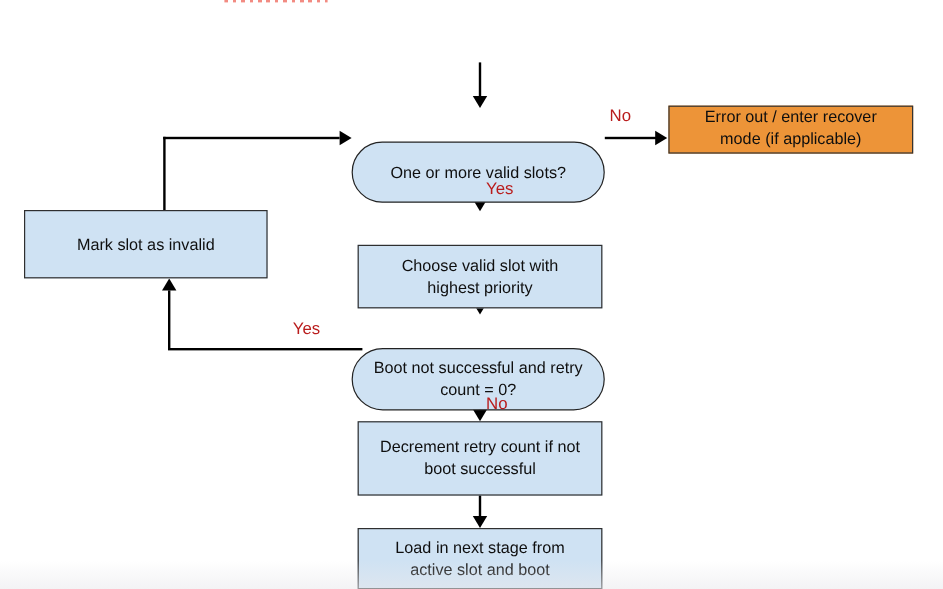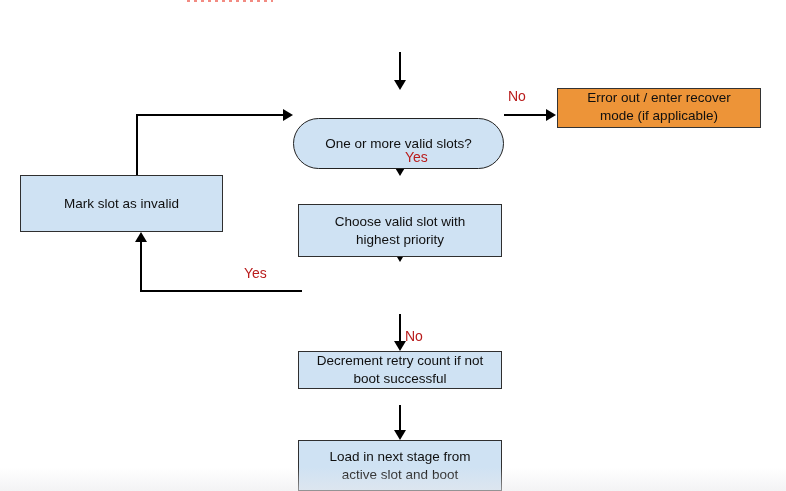--- a/index.html
+++ b/index.html
@@ -15,21 +15,21 @@
   }
   .stadium{border-radius:26px;border-width:1.8px;border-color:#222222;margin-top:28px;}
   .error{background:#ed9438;border-color:#333333;}
   
   .n-read      {left:298px;top:7px;  width:204px;height:45px;}
   .n-valid     {left:293px;top:90px; width:211px;height:51px;}
   .n-error     {left:557px;top:88px; width:204px;height:40px;align-items:flex-end;}
   .n-choose    {left:298px;top:176px;width:204px;height:53px;margin-top:28px;}
   .n-boot      {left:293px;top:262px;width:211px;height:52px;}
   .n-mark      {left:20px; top:175px;width:203px;height:57px;}
-  .n-decrement {left:298px;top:351px;width:204px;height:38px;}
+  .n-decrement {left:298px;top:351px;width:204px;height:62px;}
   .n-load      {left:298px;top:440px;width:204px;height:51px;}
   
   .line{position:absolute;background:#000000;}
   .l-v1{left:399px;top:52px; width:2px;height:29px;}
   .l-v2{left:399px;top:141px;width:2px;height:26px;}
   .l-v3{left:399px;top:229px;width:2px;height:24px;}
   .l-v4{left:399px;top:314px;width:2px;height:28px;}
   .l-v5{left:399px;top:405px;width:2px;height:26px;}
   .l-herr{left:504px;top:114px;width:43px;height:2px;}
   .l-loop-top-v{left:136px;top:114px;width:2px;height:61px;}
@@ -99,20 +99,23 @@
   </div>
 
   <div class="node error n-error">
     <span>Error out / enter recover mode (if applicable)</span>
   </div>
 
   <div class="node n-choose">
     <span>Choose valid slot with highest priority</span>
   </div>
 
+  <div class="node stadium n-boot">
+    <span>Boot not successful and retry count = 0?</span>
+  </div>
 
   <div class="node n-mark">
     <span>Mark slot as invalid</span>
   </div>
 
   <div class="node n-decrement">
     <span>Decrement retry count if not boot successful</span>
   </div>
 
   <div class="node n-load">

